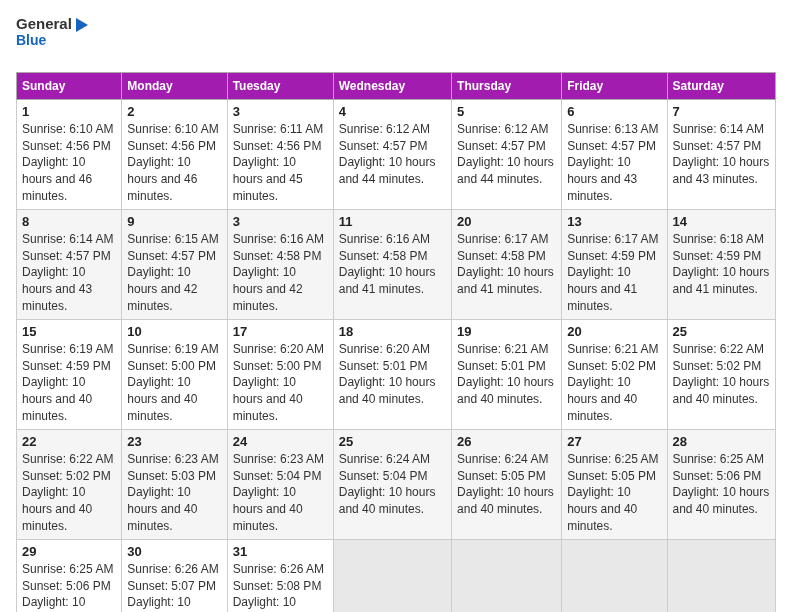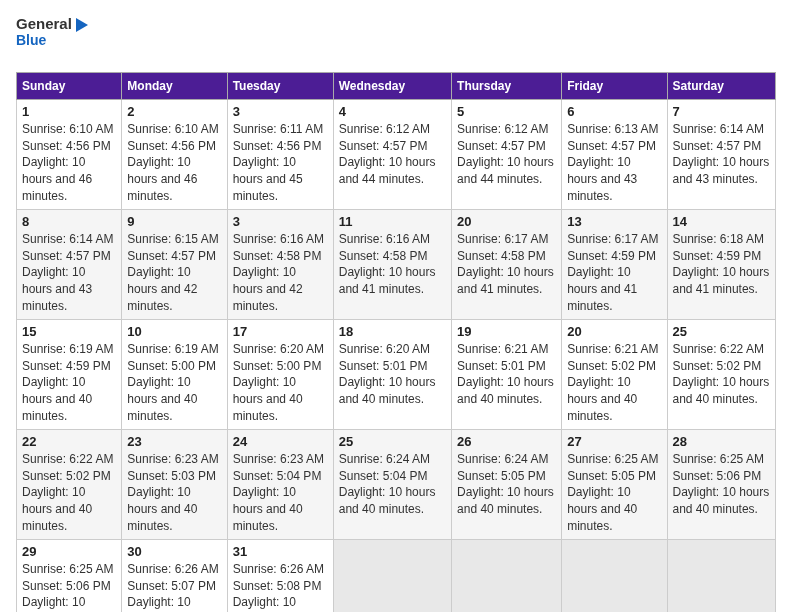--- a/index.html
+++ b/index.html
@@ -32,21 +32,21 @@
     .subtitle {
       font-size: 14px;
       color: #555;
     }
     table {
       width: 100%;
       border-collapse: collapse;
       font-size: 10px;
     }
     thead tr th {
-      background-color: #4c1d95;
+      background-color: #a21caf;
       color: #fff;
       text-align: left;
       padding: 6px 5px;
       font-size: 12px;
       font-weight: bold;
       border: 1px solid #aaa;
     }
     tbody tr td {
       border: 1px solid #ccc;
       vertical-align: top;

